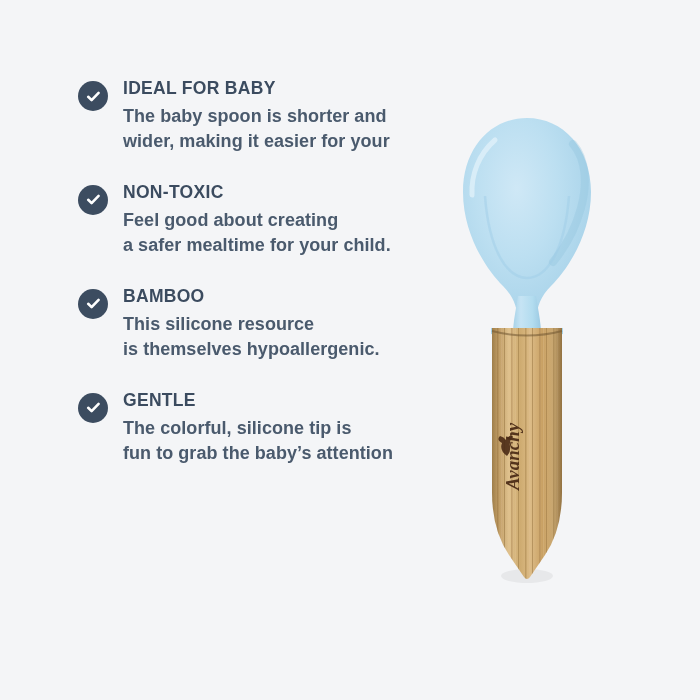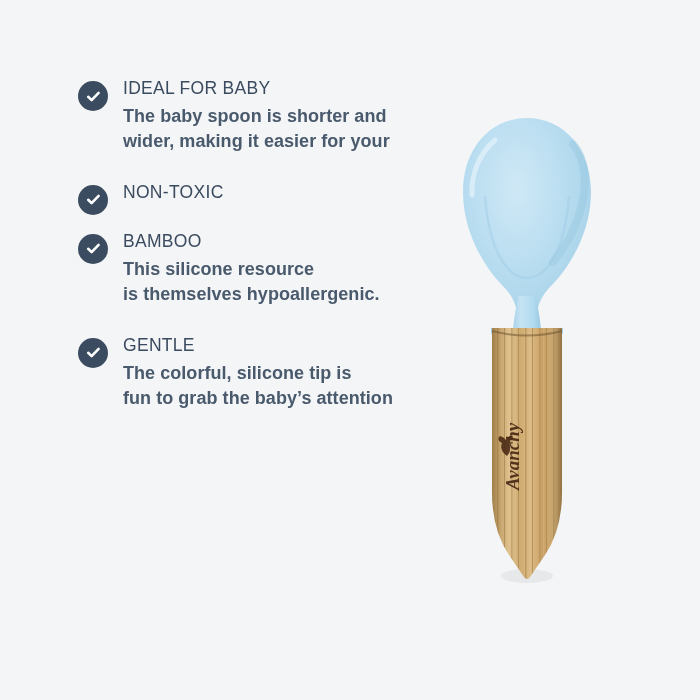--- a/index.html
+++ b/index.html
@@ -47,21 +47,21 @@
     border-radius: 50%;
     background: #3c4c60;
     display: flex;
     align-items: center;
     justify-content: center;
   }
   .check-badge svg { display: block; }
 
   .feature-title {
     font-size: 17.5px;
-    font-weight: normal;
+    font-weight: bold;
     letter-spacing: 0.3px;
     color: #3b4b5f;
     line-height: 1.25;
     margin: 0 0 4px 0;
     text-transform: uppercase;
   }
 
   .feature-body {
     font-size: 18px;
     font-weight: bold;
@@ -102,20 +102,24 @@
       </p>
     </div>
 
     <div class="feature">
       <span class="check-badge">
         <svg width="17" height="17" viewBox="0 0 17 17" aria-hidden="true">
           <path d="M3.2 8.8 L6.6 12.1 L13.6 4.9" fill="none" stroke="#ffffff" stroke-width="2.6" stroke-linecap="round" stroke-linejoin="round"></path>
         </svg>
       </span>
       <p class="feature-title">NON-TOXIC</p>
+      <p class="feature-body">
+        <span class="ln">Feel good about creating</span>
+        <span class="ln">a safer mealtime for your child.</span>
+      </p>
     </div>
 
     <div class="feature">
       <span class="check-badge">
         <svg width="17" height="17" viewBox="0 0 17 17" aria-hidden="true">
           <path d="M3.2 8.8 L6.6 12.1 L13.6 4.9" fill="none" stroke="#ffffff" stroke-width="2.6" stroke-linecap="round" stroke-linejoin="round"></path>
         </svg>
       </span>
       <p class="feature-title">BAMBOO</p>
       <p class="feature-body">

